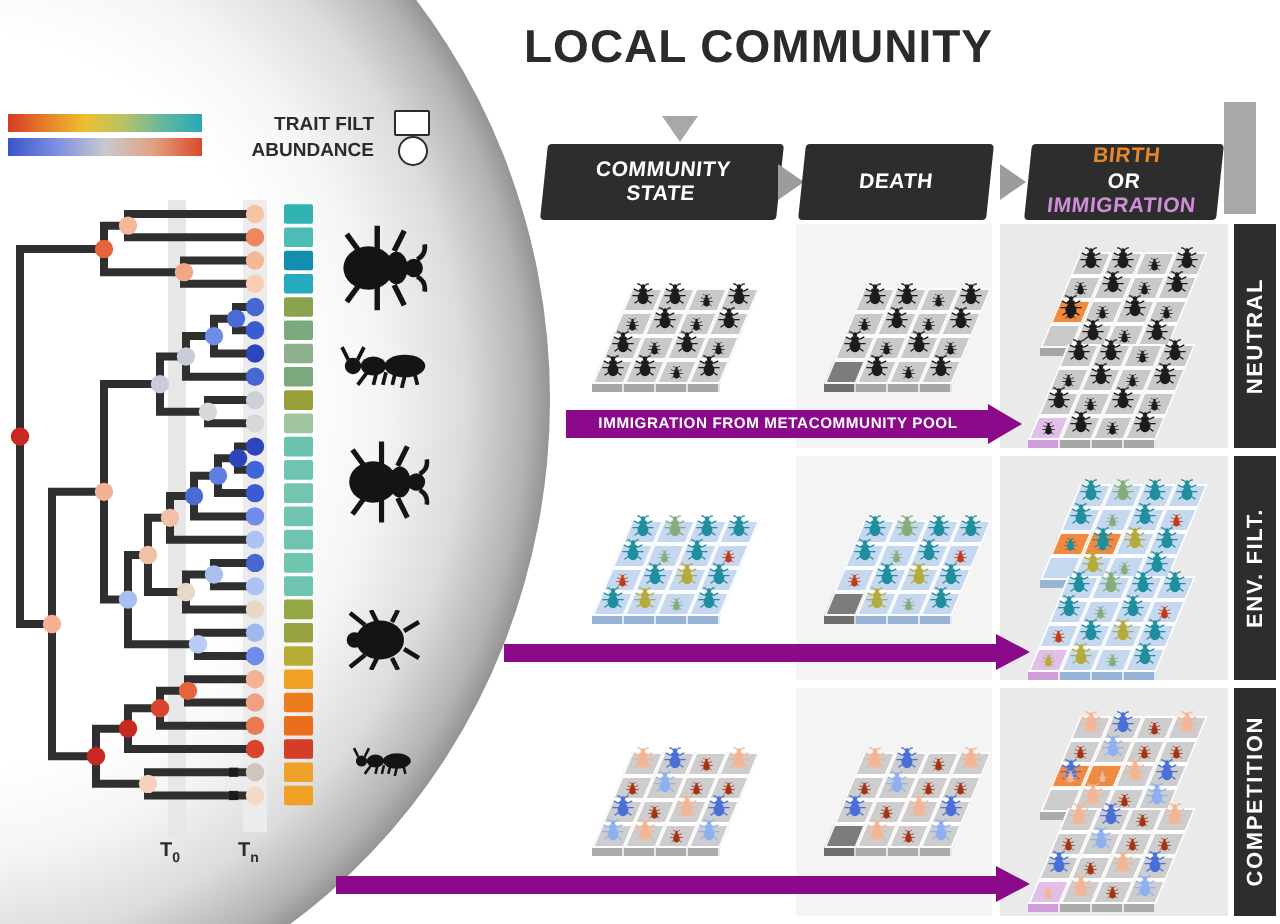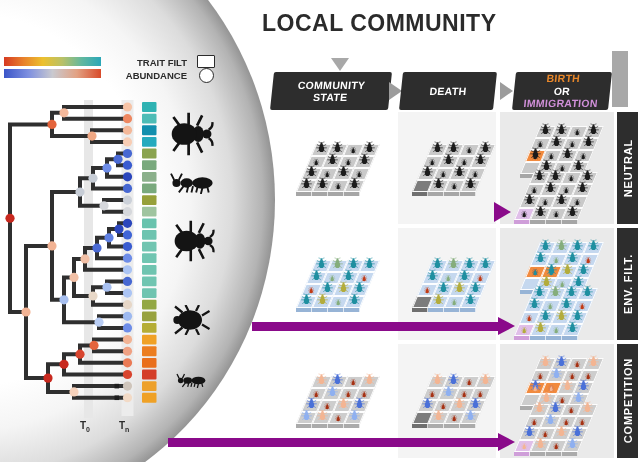--- a/index.html
+++ b/index.html
@@ -249,20 +249,21 @@
       <div class="abs panel" style="left: 398px; top: 112px; width: 98px; height: 112px; background: rgb(244, 244, 244);"></div>
       <div class="abs panel" style="left: 500px; top: 112px; width: 114px; height: 112px; background: rgb(234, 234, 234);"></div>
       <div class="abs panel" style="left: 276px; top: 228px; width: 116px; height: 112px; background: transparent;"></div>
       <div class="abs panel" style="left: 398px; top: 228px; width: 98px; height: 112px; background: rgb(244, 244, 244);"></div>
       <div class="abs panel" style="left: 500px; top: 228px; width: 114px; height: 112px; background: rgb(234, 234, 234);"></div>
       <div class="abs panel" style="left: 276px; top: 344px; width: 116px; height: 114px; background: transparent;"></div>
       <div class="abs panel" style="left: 398px; top: 344px; width: 98px; height: 114px; background: rgb(244, 244, 244);"></div>
       <div class="abs panel" style="left: 500px; top: 344px; width: 114px; height: 114px; background: rgb(234, 234, 234);"></div>
     </div>
 
+  <div class="abs" id="immig-banner" style="left:283px;top:205px;width:212px;height:14px;">IMMIGRATION FROM METACOMMUNITY POOL</div>
   <div class="abs parrow-head" style="left:494px;top:202px;border-top:10px solid transparent;border-bottom:10px solid transparent;border-left:17px solid #8a0a8a;"></div>
   <div class="abs parrow" style="left:252px;top:322px;width:248px;height:9px;"></div>
   <div class="abs parrow-head" style="left:498px;top:317px;border-top:9.5px solid transparent;border-bottom:9.5px solid transparent;border-left:17px solid #8a0a8a;"></div>
   <div class="abs parrow" style="left:168px;top:438px;width:332px;height:9px;"></div>
   <div class="abs parrow-head" style="left:498px;top:433px;border-top:9.5px solid transparent;border-bottom:9.5px solid transparent;border-left:17px solid #8a0a8a;"></div>
 
   <div class="abs row-label" style="left:617px;top:112px;width:21px;height:112px;">
     <span>NEUTRAL</span>
     </div>
   <div class="abs row-label" style="left:617px;top:228px;width:21px;height:112px;">

